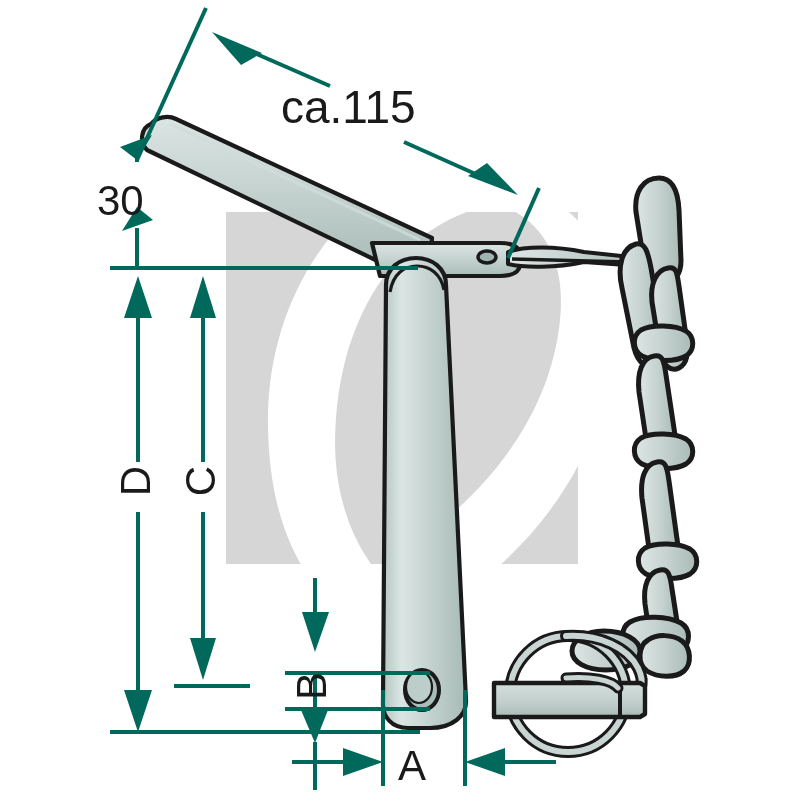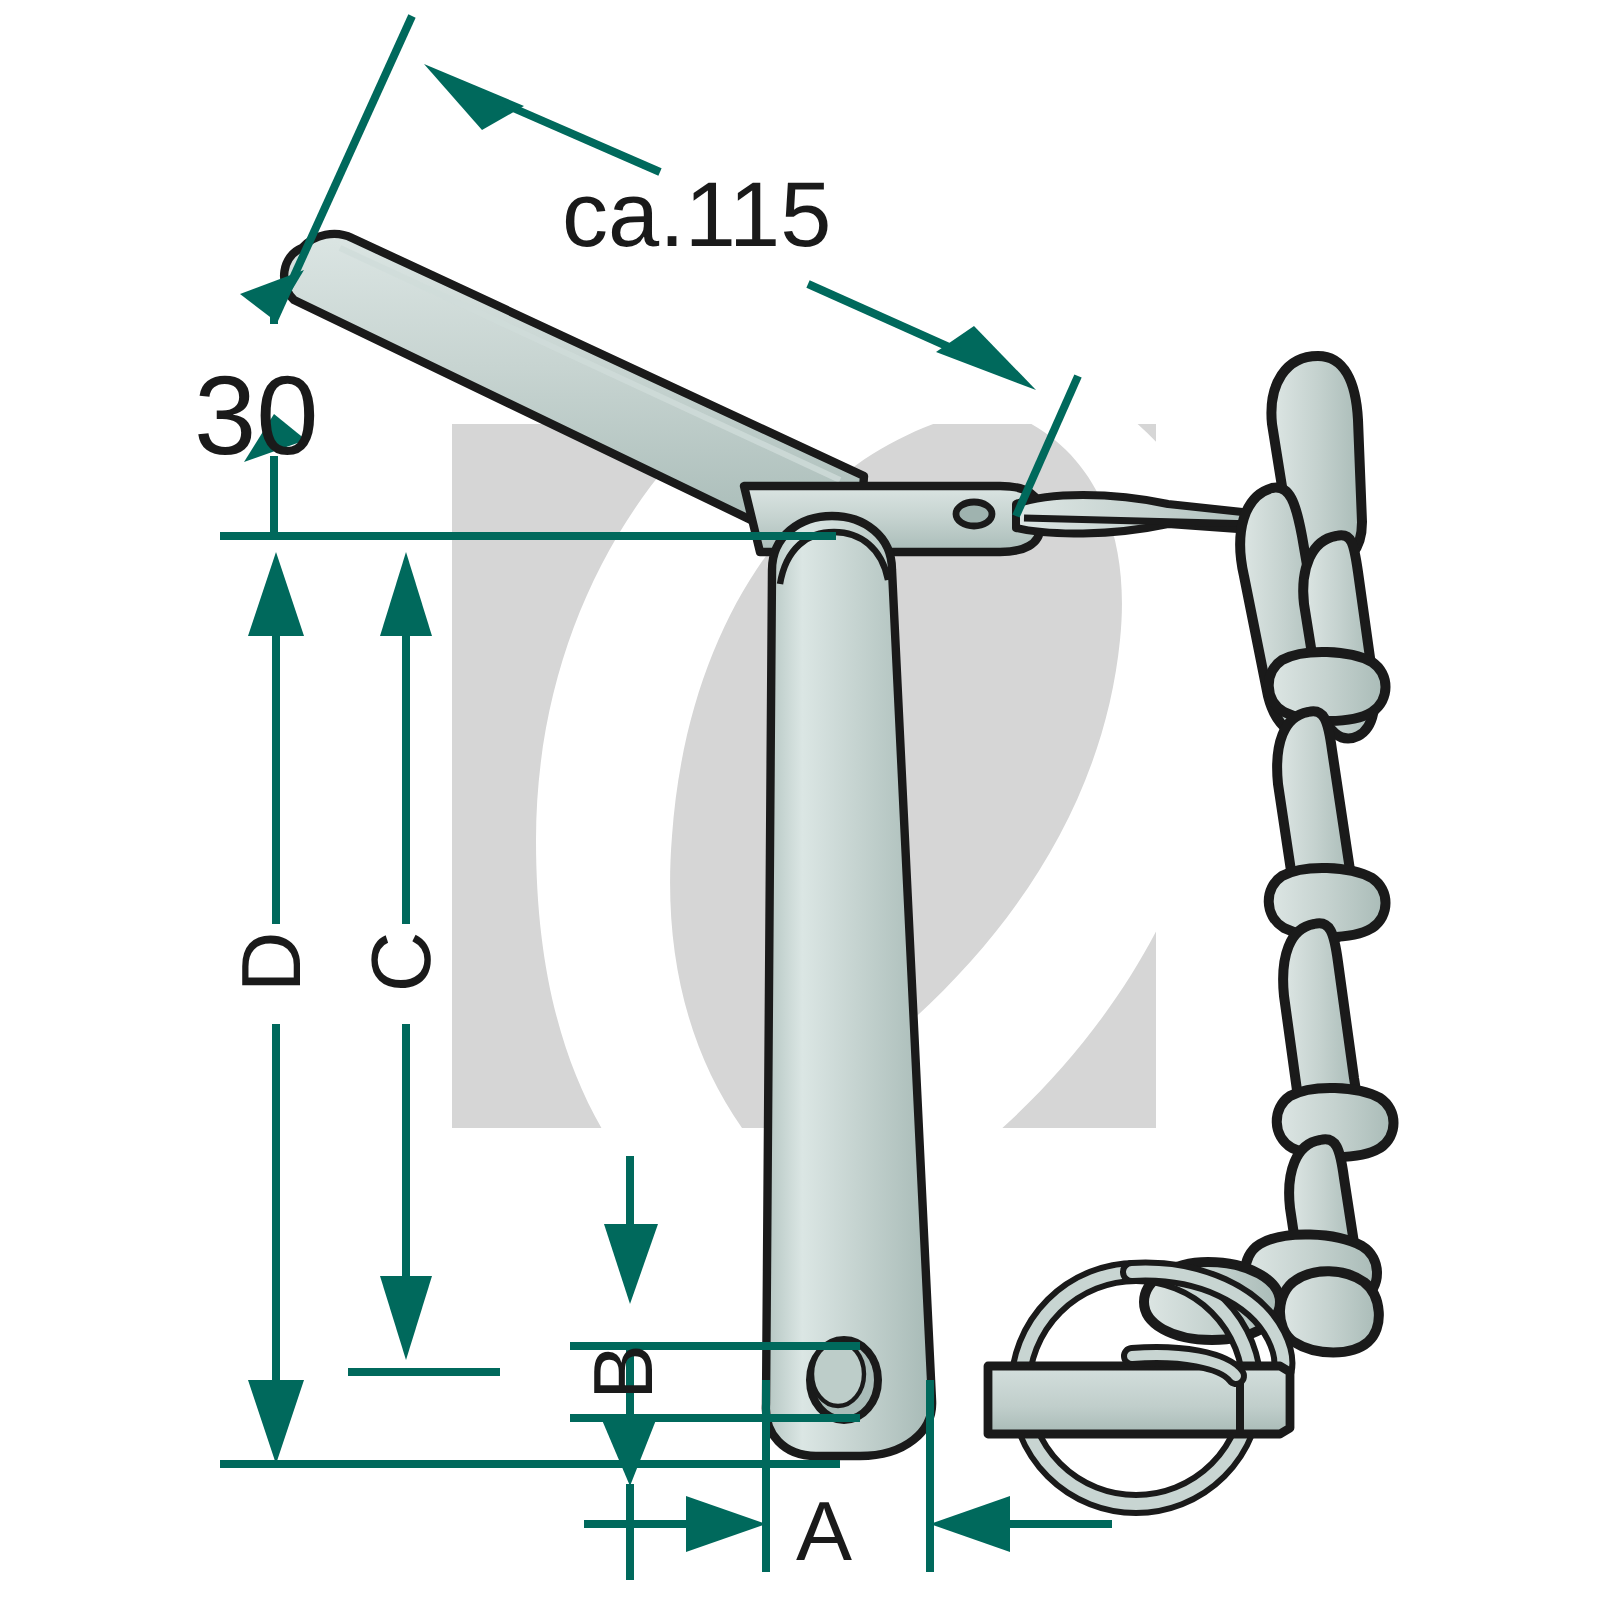--- a/index.html
+++ b/index.html
@@ -9,21 +9,21 @@
   svg.layer{position:absolute;left:0;top:0;width:800px;height:800px;}
   .dimtext{
     position:absolute;
     font-family:"Liberation Sans","DejaVu Sans",sans-serif;
     color:#1a1a1a;
     white-space:nowrap;
     line-height:1;
     user-select:none;
   }
   .t-ca115{left:281px;top:84px;font-size:46px;letter-spacing:0px;}
-  .t-30{left:97px;top:180px;font-size:56px;}
+  .t-30{left:97px;top:180px;font-size:42px;}
   .t-D{left:121px;top:460px;font-size:42px;transform:rotate(-90deg);transform-origin:50% 50%;}
   .t-C{left:186px;top:460px;font-size:42px;transform:rotate(-90deg);transform-origin:50% 50%;}
   .t-B{left:298px;top:665px;font-size:42px;transform:rotate(-90deg);transform-origin:50% 50%;}
   .t-A{left:398px;top:745px;font-size:42px;}
 </style>
 </head>
 <body>
 
 <div id="stage">
 

